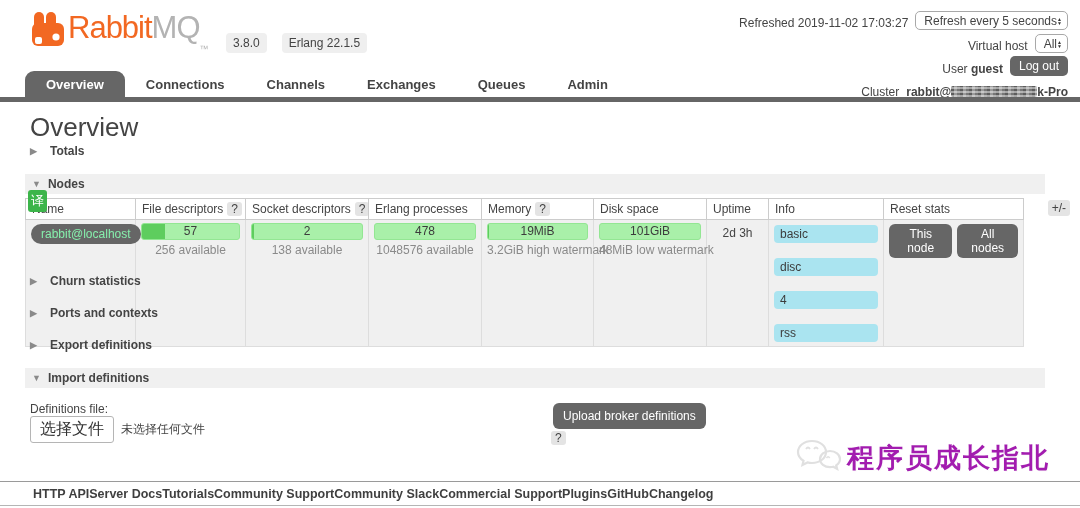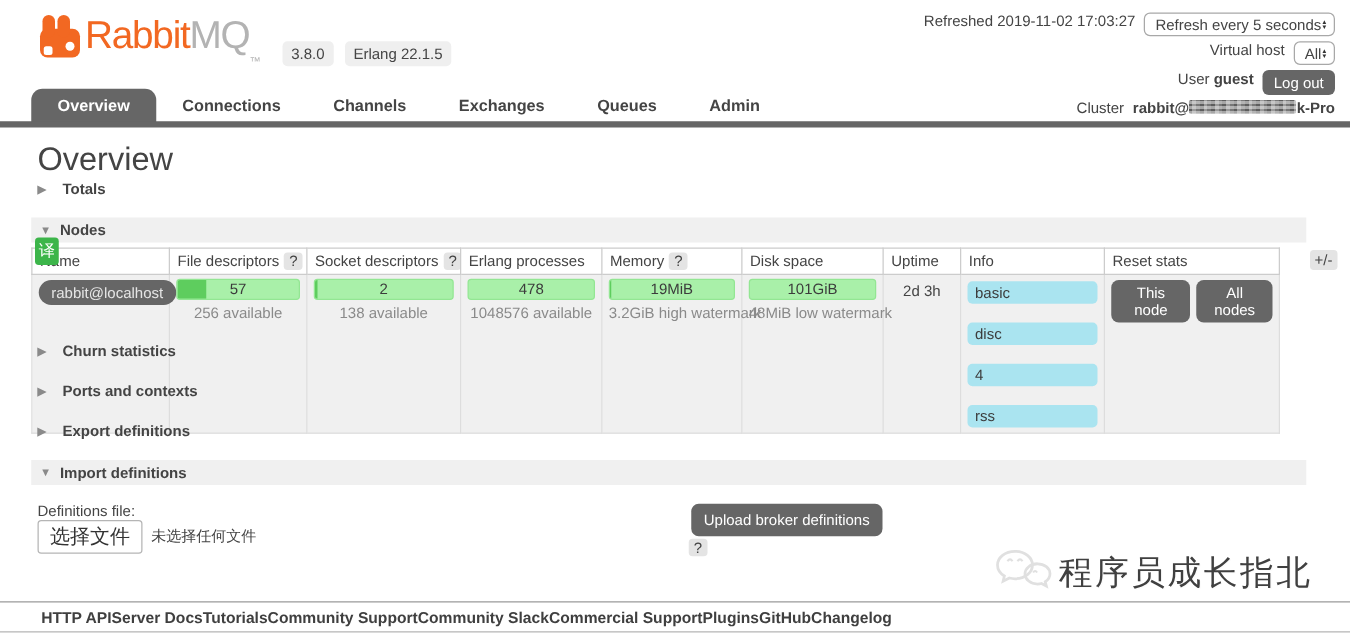--- a/index.html
+++ b/index.html
@@ -5,25 +5,25 @@
   * { box-sizing: border-box; margin: 0; padding: 0; }
   body { font-family: "Liberation Sans", sans-serif; background: #fff; }
   .page { position: relative; width: 1080px; height: 508px; background: #fff; overflow: hidden; color: #444; font-size: 12px; }
 
   
   .logo { position: absolute; left: 30px; top: 10px; display: flex; align-items: flex-start; }
   .logo-text { font-size: 31px; letter-spacing: -1px; line-height: 36px; margin-left: 2px; }
   .logo-rabbit { color: #f26822; }
   .logo-mq { color: #b3b3b3; }
   .logo-tm { font-size: 9px; color: #b3b3b3; vertical-align: -14px; }
-  .version-badges { position: absolute; left: 226px; top: 33px; display: flex; gap: 9px; }
+  .version-badges { position: absolute; left: 226px; top: 33px; display: flex; gap: 15px; }
   .vbadge { background: #efefef; border-radius: 4px; padding: 3px 7px; color: #444; }
 
   .top-right { position: absolute; right: 12px; top: 10px; display: flex; flex-direction: column; align-items: flex-end; gap: 3px; }
-  .tr-row { display: flex; align-items: flex-start; gap: 7px; height: 20px; margin-left: 28px; }
+  .tr-row { display: flex; align-items: flex-end; gap: 7px; height: 20px; margin-left: 28px; }
   .selectbox { border: 1px solid #a8a8a8; border-radius: 5px; background: #fff; padding: 1px 5px 1px 8px; display: inline-flex; align-items: center; height: 19px; }
   .stepper { display: inline-flex; flex-direction: column; line-height: 4px; font-size: 5px; color: #333; }
   .btn-dark { background: #666; color: #fff; border: none; border-radius: 5px; padding: 3px 9px; font-size: 12px; font-family: inherit; }
   .mosaic { display: inline-block; width: 86px; height: 11px; border-radius: 2px; vertical-align: -1px;
             background-image: repeating-linear-gradient(0deg, rgba(255,255,255,.45) 0 2px, transparent 2px 4px),
                               repeating-linear-gradient(90deg, #5d5d5d 0 3px, #9a9a9a 3px 6px, #777 6px 9px); }
   b { font-weight: bold; }
 
   
   .tabs { position: absolute; left: 25px; top: 71px; display: flex; }
@@ -37,21 +37,21 @@
   .section-row .arrow { color: #8a8a8a; font-size: 9px; width: 9px; }
   .section-bar { position: absolute; left: 25px; width: 1020px; height: 20px; background: #f0f0f0; display: flex; align-items: center; gap: 7px; padding-left: 7px; font-weight: bold; color: #444; cursor: pointer; }
   .section-bar .arrow { color: #8a8a8a; font-size: 9px; }
 
   
   .table-wrap { position: absolute; left: 25px; top: 198px; width: 1045px; }
   table.nodes { border-collapse: collapse; table-layout: fixed; width: 998px; }
   table.nodes th { border: 1px solid #ccc; background: #fff; font-weight: normal; text-align: left; padding: 3px 6px; height: 20px; white-space: nowrap; overflow: hidden; }
   table.nodes td { border: 1px solid #ddd; background: #f0f0f0; padding: 3px 5px 4px; vertical-align: top; overflow: visible; }
   .help-chip { display: inline-block; background: #e4e4e4; border-radius: 3px; padding: 0 4px; margin-left: 4px; color: #444; cursor: help; }
-  .node-pill { display: inline-block; background: #666; color: #e5e5e5; border-radius: 10px; padding: 3px 10px; margin-top: 1px; cursor: pointer; }
+  .node-pill { display: inline-block; background: #666; color: #86efac; border-radius: 10px; padding: 3px 10px; margin-top: 1px; cursor: pointer; }
   .bar { position: relative; height: 17px; background: #a9f0a9; border: 1px solid #93e693; border-radius: 3px; overflow: hidden; text-align: center; line-height: 15px; color: #3c3c3c; }
   .bar-used { position: absolute; left: 0; top: 0; bottom: 0; background: #5ecd5e; }
   .bar-label { position: relative; z-index: 1; }
   .bar-sub { color: #8a8a8a; text-align: center; margin-top: 3px; white-space: nowrap; }
   .uptime-cell { text-align: center; padding-top: 6px !important; }
   .info-badges { display: flex; gap: 15px; padding-top: 2px; flex-direction: column; }
   .info-badge { background: #aae4f0; border-radius: 4px; padding: 2px 6px; color: #3c3c3c; }
   .reset-btns { display: flex; gap: 5px; padding-top: 1px; }
   .btn-node { background: #666; color: #fff; border: none; border-radius: 6px; padding: 3px 9px; font-size: 12px; font-family: inherit; cursor: pointer; }
   .plusminus { position: absolute; right: 0; top: 2px; background: #e4e4e4; border-radius: 3px; padding: 1px 4px; color: #444; cursor: pointer; }
@@ -60,21 +60,21 @@
   
   .import-content { position: absolute; left: 30px; top: 402px; width: 1015px; }
   .def-label { }
   .file-row { display: flex; align-items: center; gap: 7px; }
   .file-btn { background: #fff; border: 1px solid #b5b5b5; border-radius: 3px; padding: 2px 9px; font-family: inherit; font-size: 16px; color: #333; }
   .upload-btn { position: absolute; left: 523px; top: 1px; background: #666; color: #fff; border: none; border-radius: 6px; padding: 6px 10px; font-size: 12px; font-family: inherit; cursor: pointer; }
   .upload-help { position: absolute; left: 521px; top: 29px; background: #e4e4e4; border-radius: 3px; padding: 0 4px; color: #444; cursor: help; }
 
   
   .watermark { position: absolute; left: 795px; top: 438px; display: flex; align-items: center; gap: 4px; pointer-events: none; }
-  .watermark-text { font-size: 27px; font-weight: normal; color: #404040; letter-spacing: 2px; text-shadow: 1px 1px 0 #fbfbfb; }
+  .watermark-text { font-size: 27px; font-weight: bold; color: #a21caf; letter-spacing: 2px; text-shadow: 1px 1px 0 #fbfbfb; }
 
   
   .footer-rule { position: absolute; left: 0; top: 481px; width: 1080px; border-top: 1px solid #9a9a9a; }
   .footer-links { position: absolute; left: 33px; top: 487px; display: flex; font-weight: bold; font-size: 12.5px; color: #3f3f3f; }
   .footer-links span { cursor: pointer; white-space: nowrap; }
   .footer-bottom { position: absolute; left: 0; top: 505px; width: 1080px; border-top: 1px solid #b5b5b5; }
 </style>
 </head>
 <body>
 

